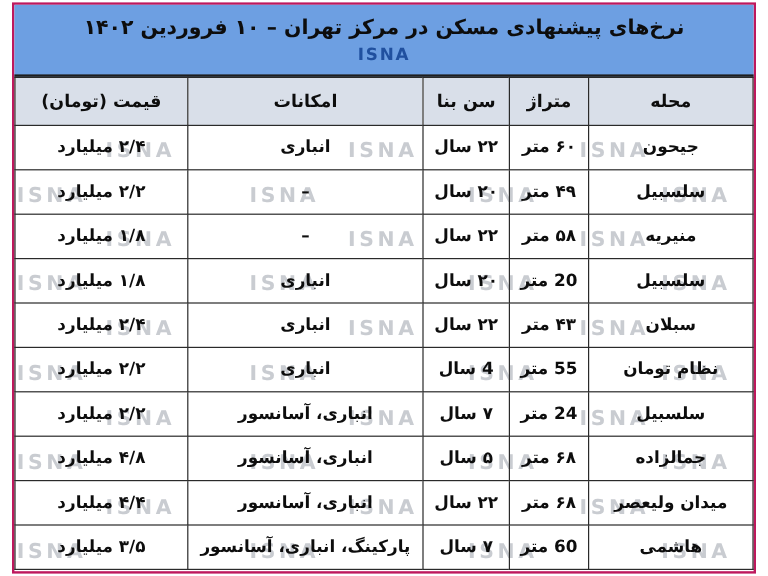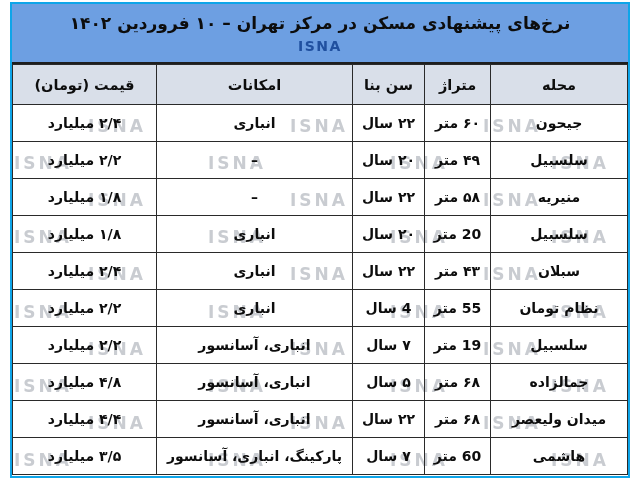--- a/index.html
+++ b/index.html
@@ -7,21 +7,21 @@
     width: 640px; height: 480px;
     background: #ffffff;
     font-family: "DejaVu Sans", sans-serif;
     overflow: hidden;
     position: relative;
   }
   .sheet {
     position: absolute;
     left: 10px; top: 2px;
     width: 620px; height: 476px;
-    border: 2px solid #0ea5e9;
+    border: 2px solid #be185d;
     background: #ffffff;
   }
   
   .banner {
     position: relative;
     z-index: 2;
     height: 60px;
     background: #6d9fe2;
     border-bottom: 2px solid #1e1e1e;
     direction: rtl;
@@ -196,21 +196,21 @@
       </tr>
       <tr>
         <td>نظام تومان</td>
         <td>55 متر</td>
         <td>4 سال</td>
         <td>انباری</td>
         <td>۲/۲ میلیارد</td>
       </tr>
       <tr>
         <td>سلسبیل</td>
-        <td>19 متر</td>
+        <td>24 متر</td>
         <td>۷ سال</td>
         <td>انباری، آسانسور</td>
         <td>۲/۲ میلیارد</td>
       </tr>
       <tr>
         <td>جمالزاده</td>
         <td>۶۸ متر</td>
         <td>۵ سال</td>
         <td>انباری، آسانسور</td>
         <td>۴/۸ میلیارد</td>

